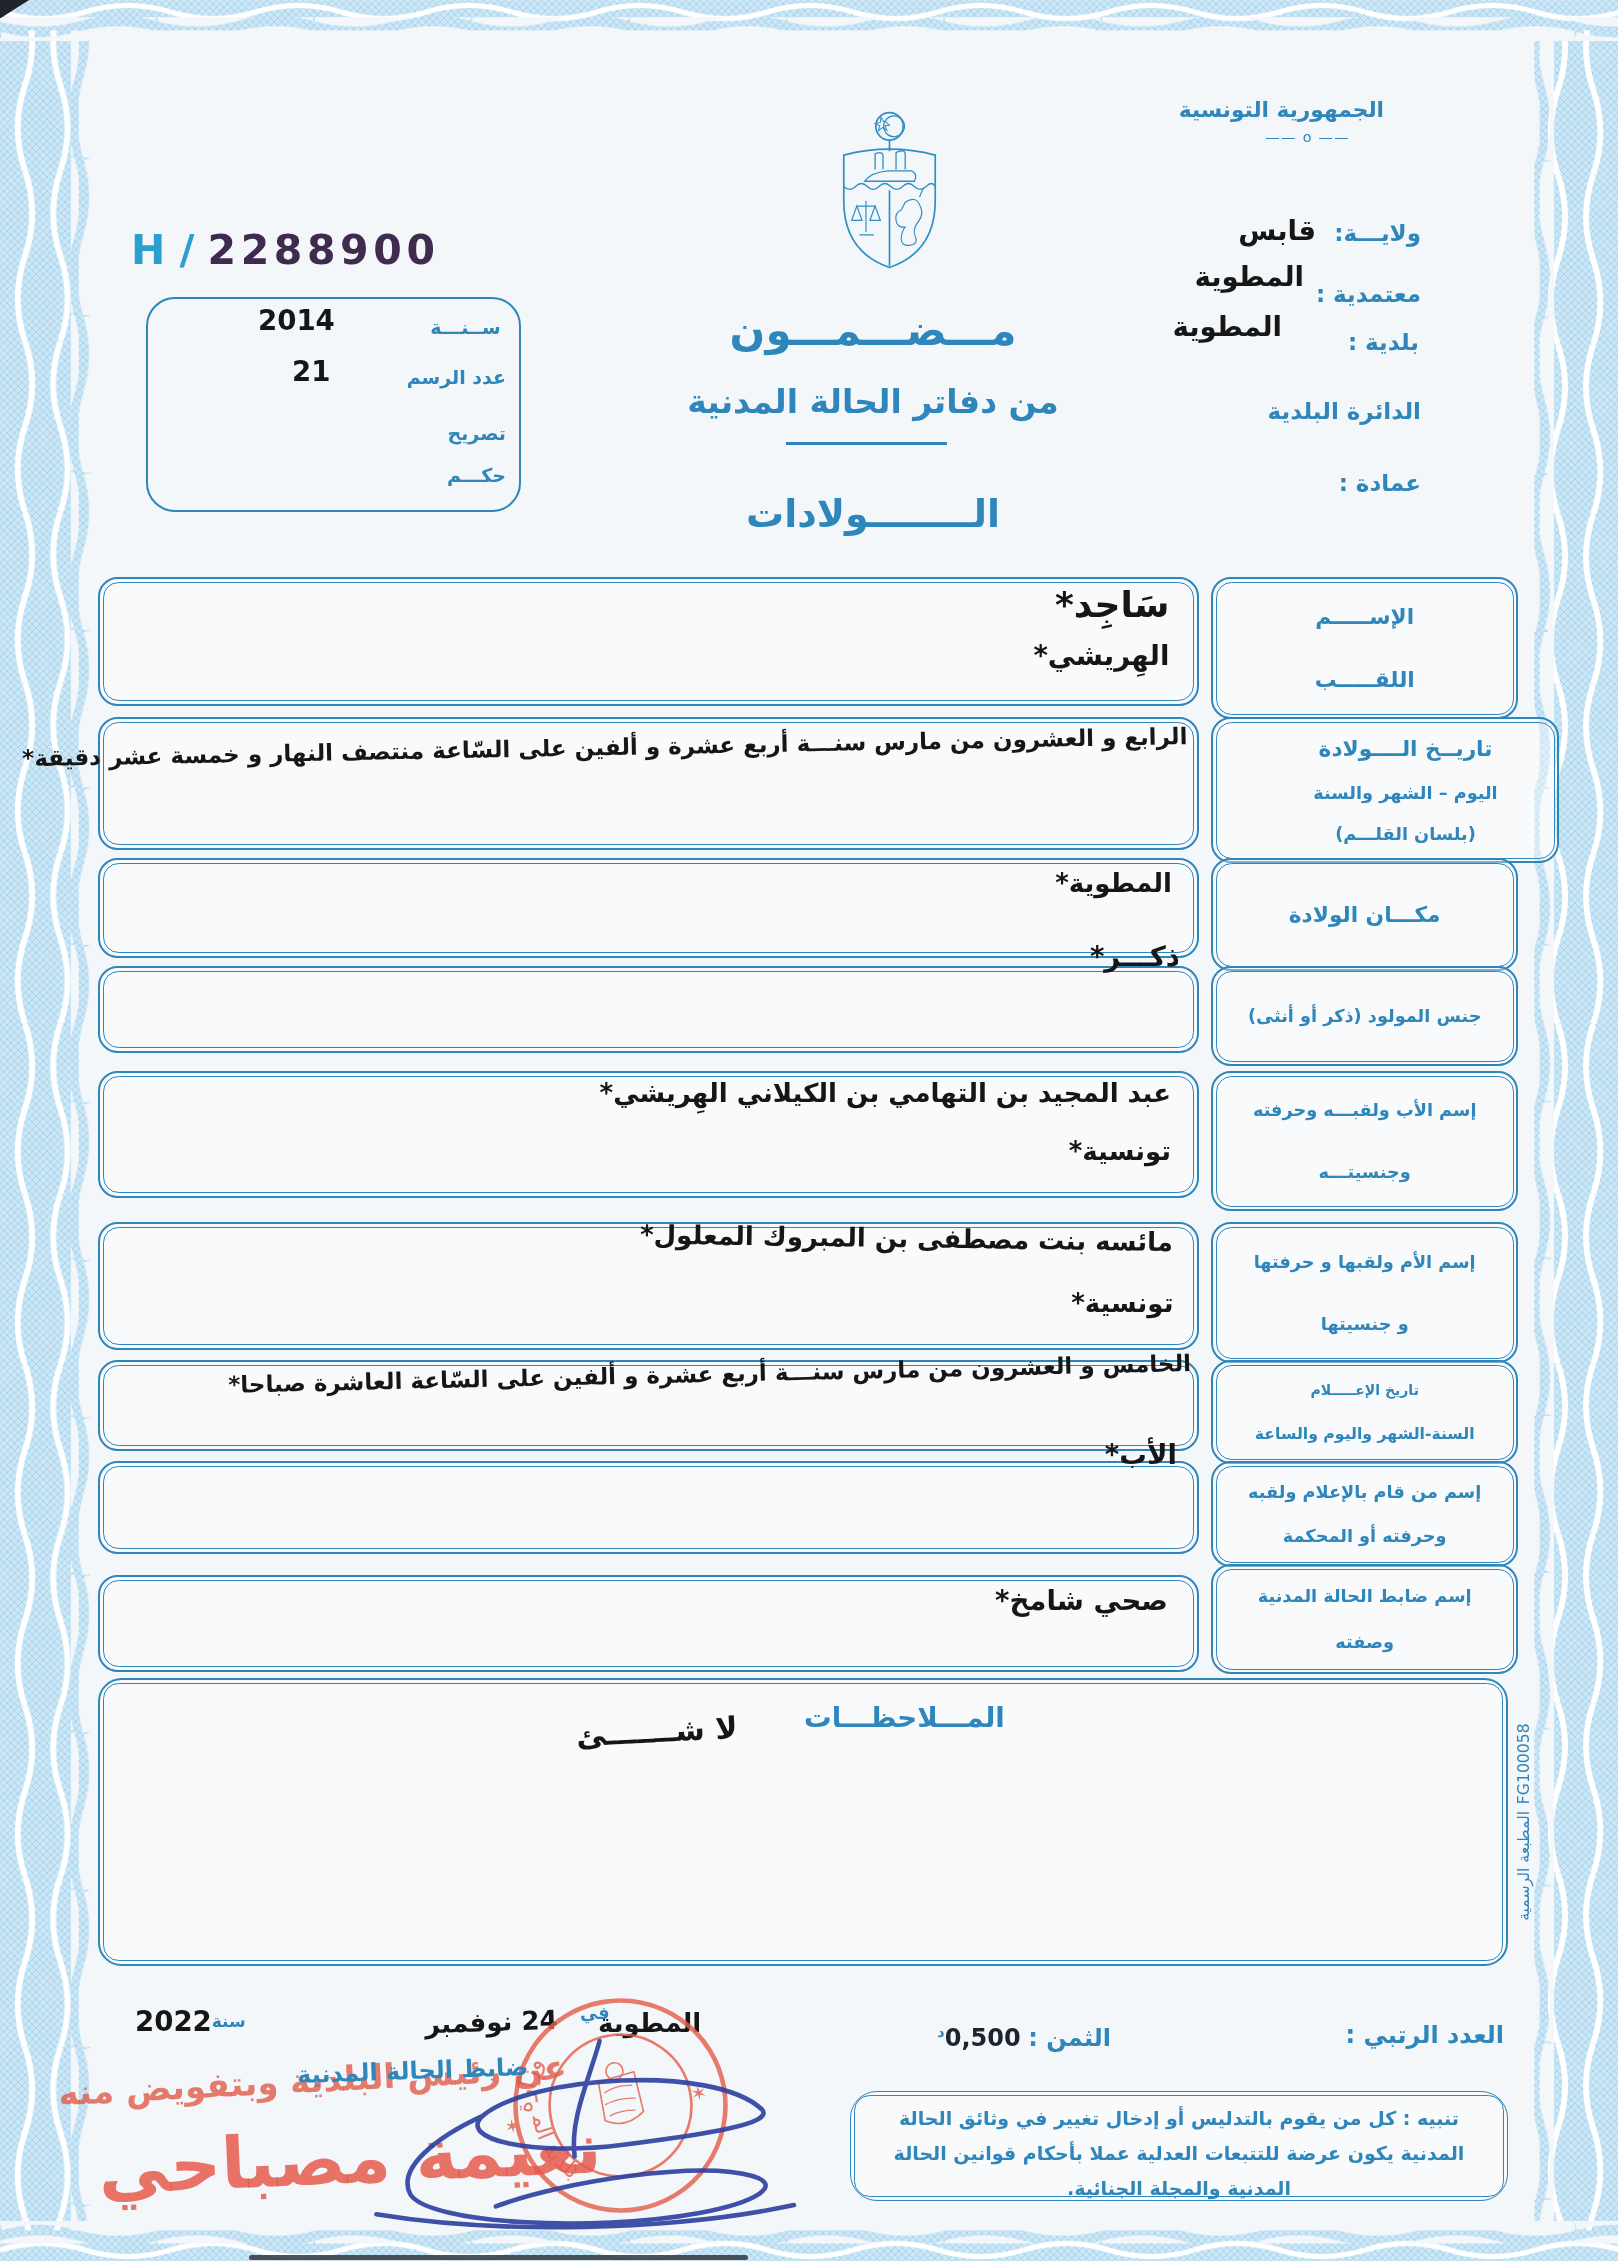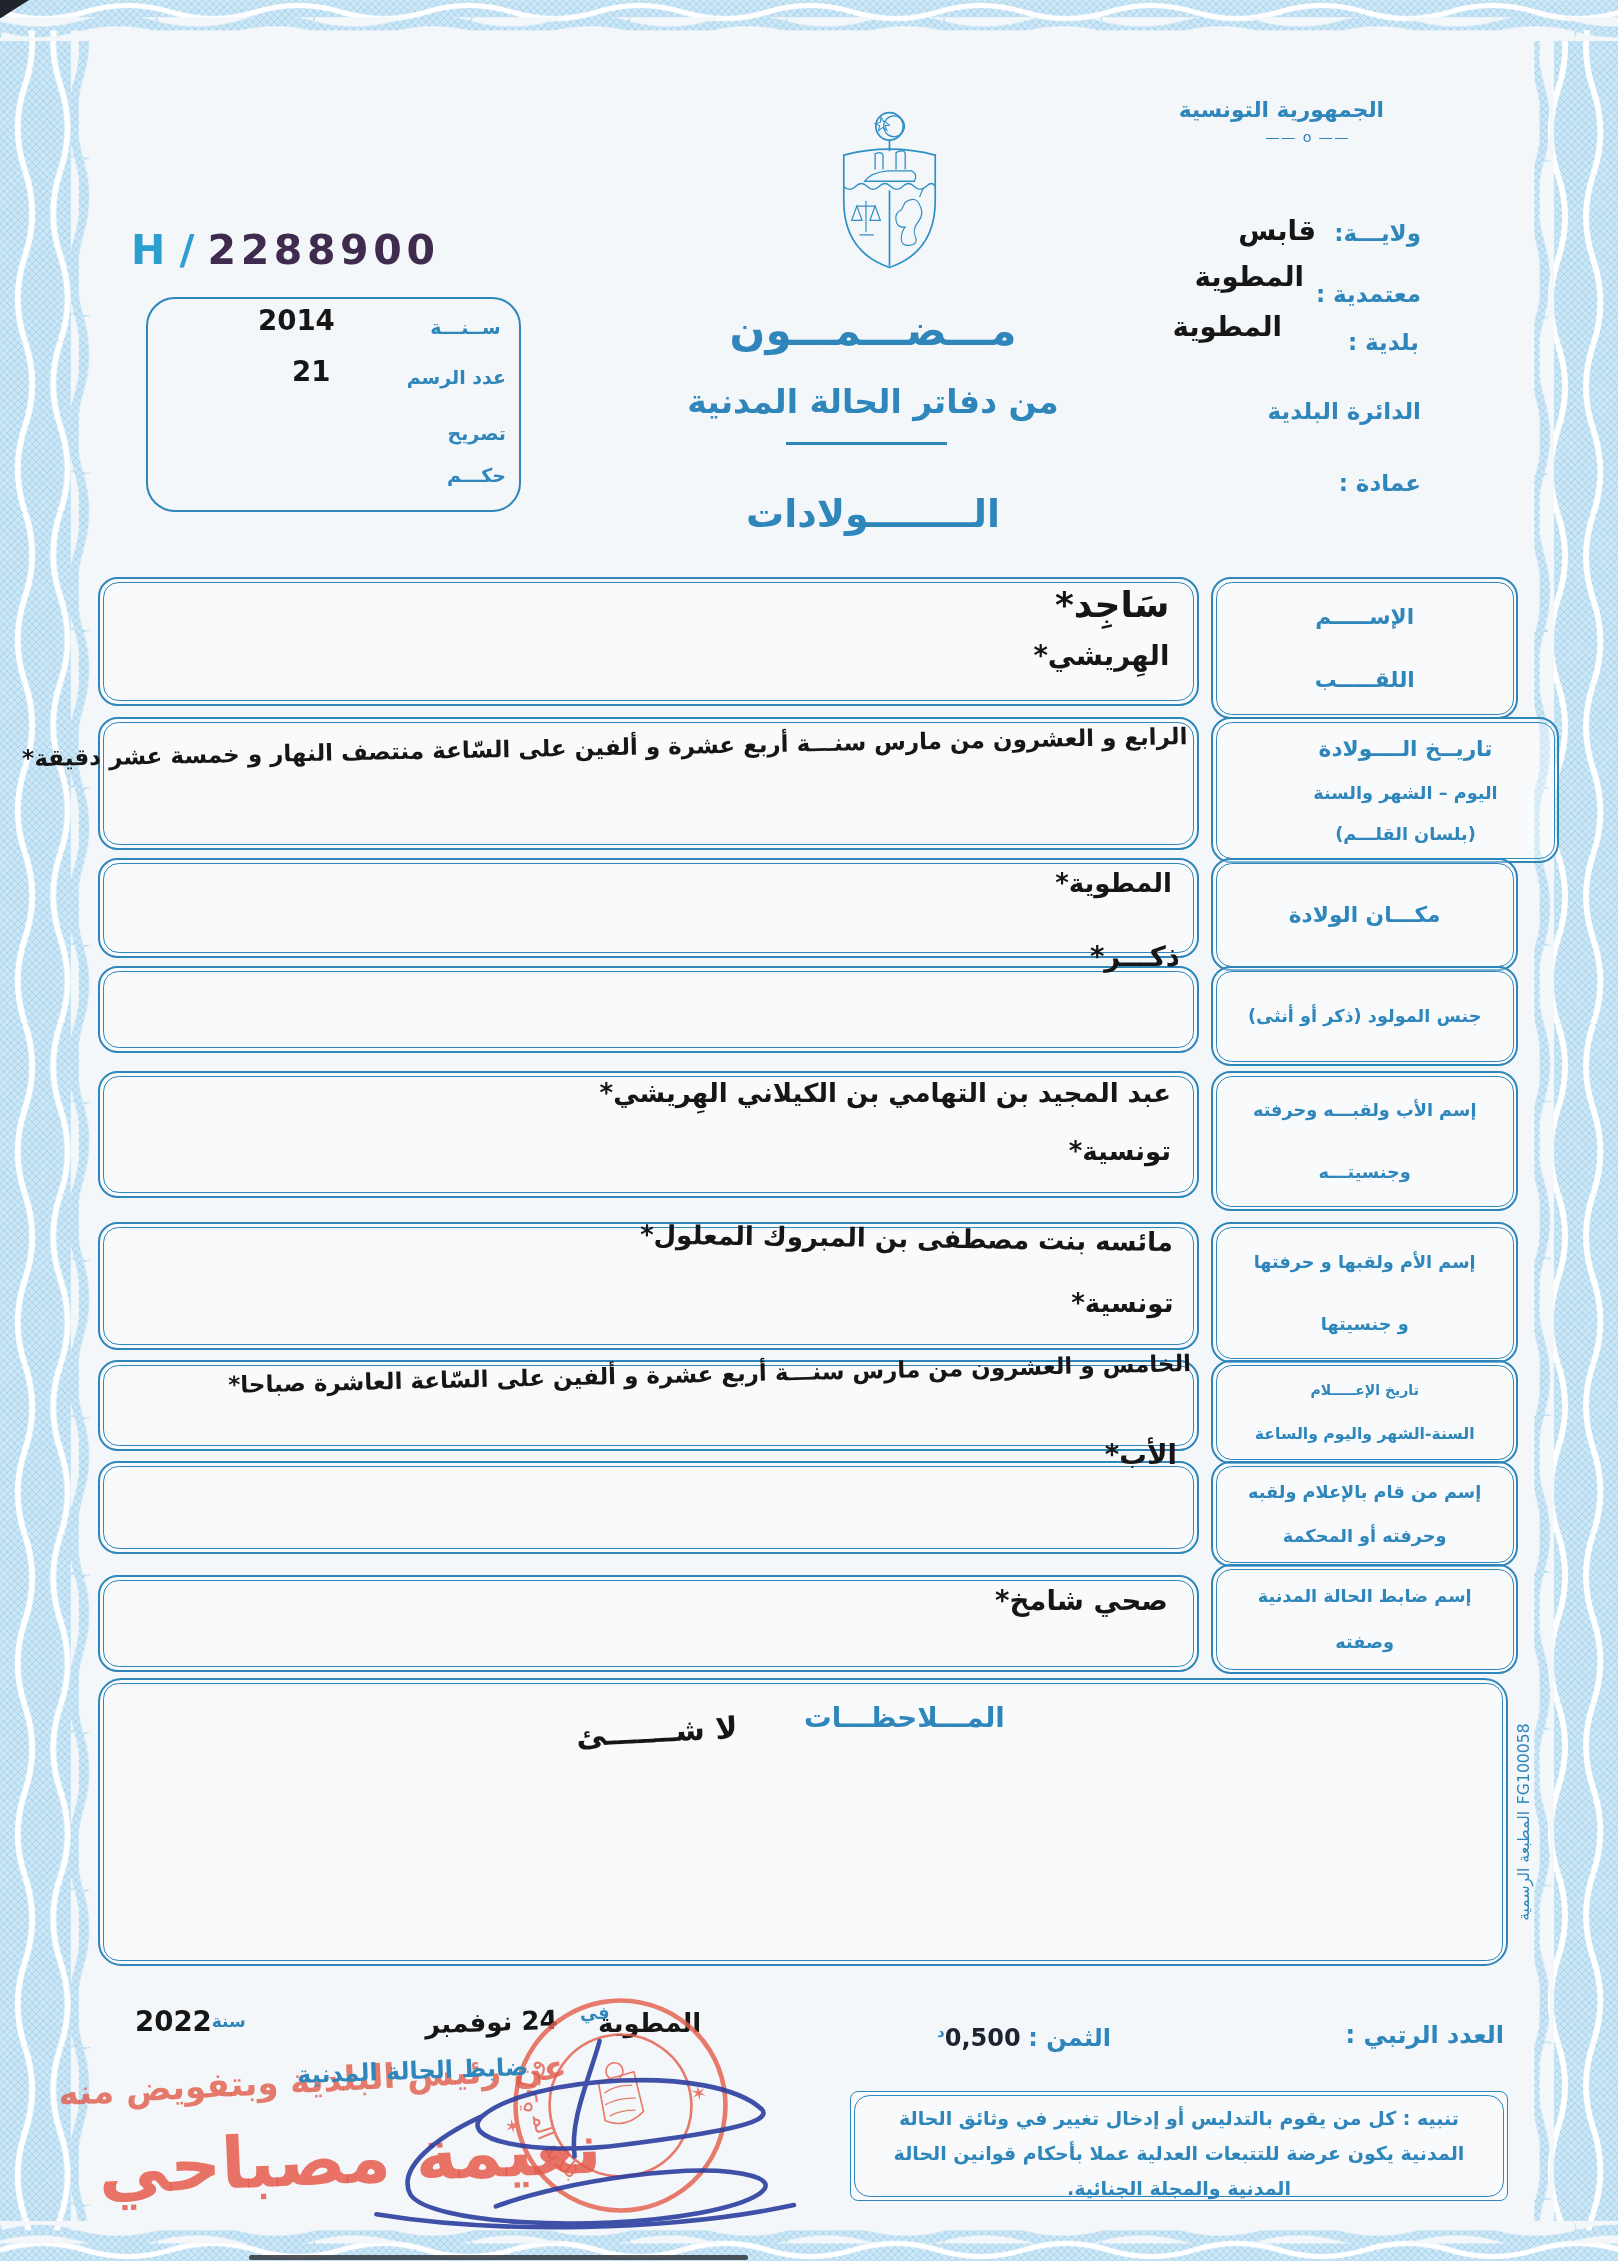--- a/index.html
+++ b/index.html
@@ -208,21 +208,21 @@
     <span>FG100058</span>
   </div>
 
   <div class="abs lbl nowrap" style="right:114px;top:2021px;font-size:24px;">العدد الرتبي :</div>
 
   <div class="abs nowrap" style="right:507px;top:2024px;font-size:24px;">
     <span class="lbl">الثمن :</span>
     <span class="val" style="color:#1b2430;">0,500</span><sup class="lbl" style="font-size:14.4px;">د</sup>
   </div>
 
-  <div class="dbox" style="left:850px;top:2091px;width:656px;height:108px;border-radius:8px;border-width:1.6px;">
+  <div class="dbox" style="left:850px;top:2091px;width:656px;height:108px;border-radius:27px;border-width:1.6px;">
     <div class="abs lbl" style="inset:9.2px 22px;font-size:19px;font-weight:600;text-align:center;line-height:1.85;">تنبيه : كل من يقوم بالتدليس أو إدخال تغيير في وثائق الحالة المدنية يكون عرضة للتتبعات العدلية عملا بأحكام قوانين الحالة المدنية والمجلة الجنائية.</div>
   </div>
 
   <div class="abs nowrap" style="left:135px;top:2005px;">
     <sup class="lbl" style="font-size:17px;">سنة</sup><span class="val" style="font-size:27.6px;">2022</span>
   </div>
   <div class="abs val nowrap" style="left:425px;top:2007px;font-size:26px;transform:rotate(-2deg);">24 نوفمبر</div>
   <div class="abs lbl nowrap" style="left:580px;top:2003px;font-size:17.7px;">في</div>
   <div class="abs val nowrap" style="left:598px;top:2008px;font-size:26px;">المطوية</div>
 

